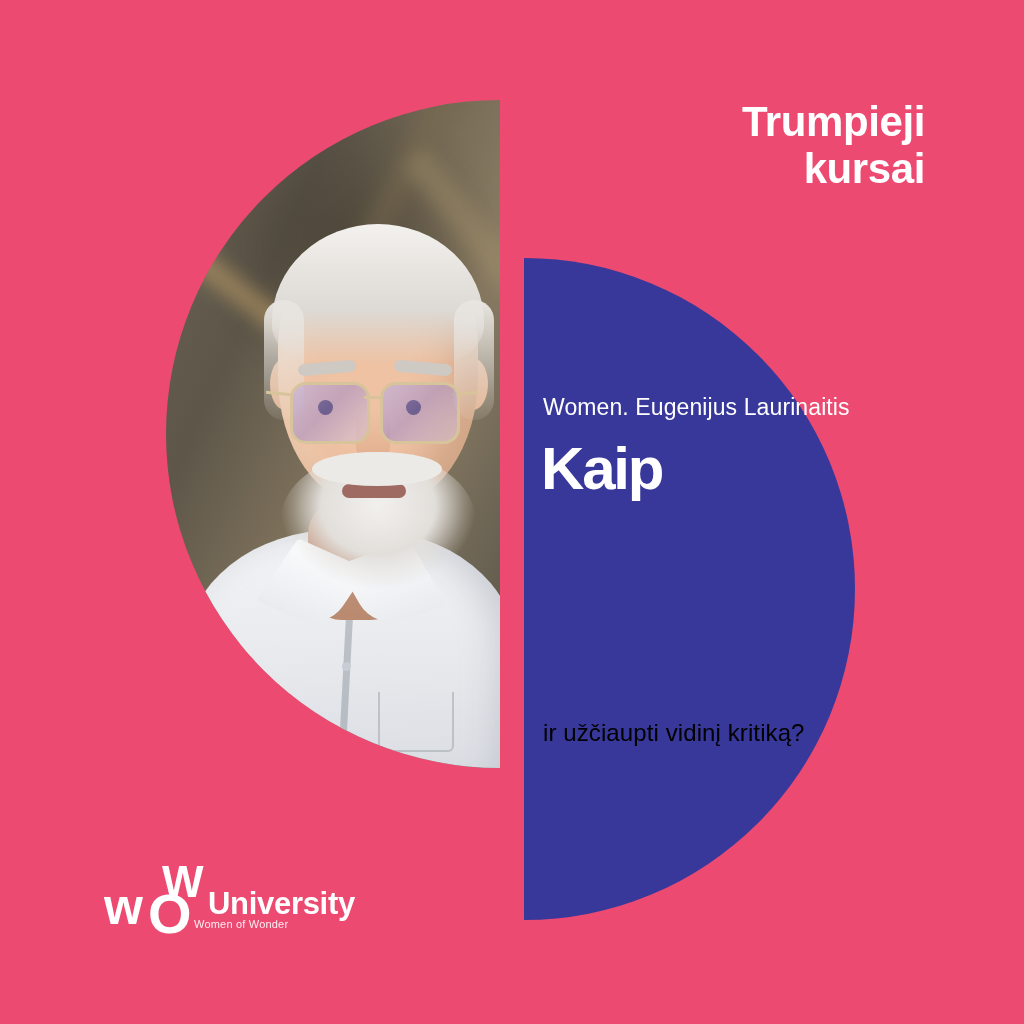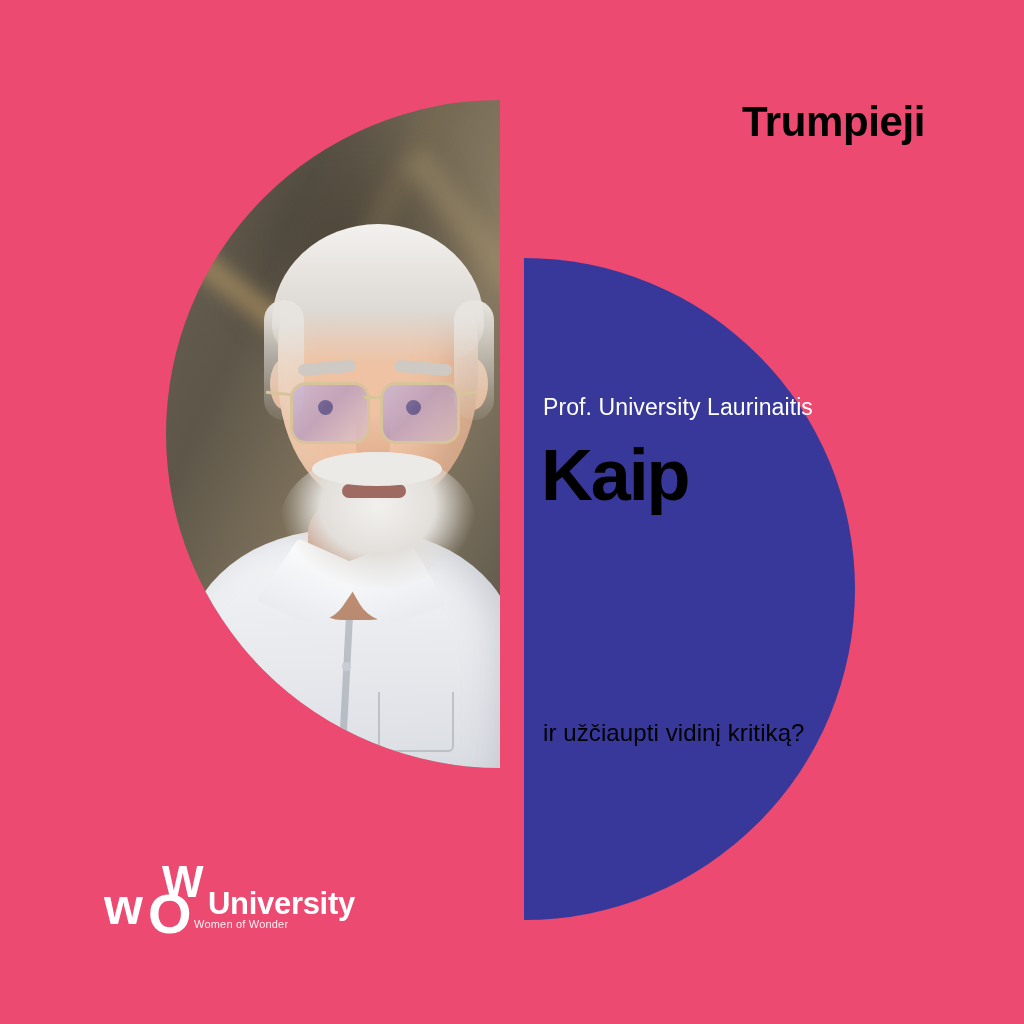--- a/index.html
+++ b/index.html
@@ -238,43 +238,43 @@
     border-radius: 8px;
   }
 
   
   .eyebrow-heading {
     position: absolute;
     right: 99px;
     top: 98px;
     width: 420px;
     text-align: right;
-    color: #000000;
+    color: #ffffff;
     font-weight: 700;
     font-size: 42px;
     line-height: 1.12;
     letter-spacing: -0.4px;
   }
   .speaker {
     position: absolute;
     left: 543px;
     top: 394px;
     color: #ffffff;
     font-size: 23px;
     font-weight: 400;
     letter-spacing: 0.1px;
   }
   .title {
     position: absolute;
     left: 541px;
     top: 440px;
     width: 470px;
-    color: #000000;
+    color: #ffffff;
     font-weight: 700;
-    font-size: 72px;
+    font-size: 60px;
     line-height: 0.98;
     letter-spacing: -2.2px;
   }
   .title .line { display: block; white-space: nowrap; }
   .subtitle {
     position: absolute;
     left: 543px;
     top: 719px;
     color: #000000;
     font-size: 24px;
@@ -360,23 +360,24 @@
       <div class="pupil l"></div>
       <div class="pupil r"></div>
       <div class="lens l"></div>
       <div class="lens r"></div>
       <div class="bridge"></div>
     </div>
   </div>
 
   <div class="eyebrow-heading">
     <span>Trumpieji</span><br>
+    <span>kursai</span>
   </div>
 
-  <div class="speaker">Prof. University Laurinaitis</div>
+  <div class="speaker">Women. Eugenijus Laurinaitis</div>
 
   <div class="title">
     <span class="line">Kaip</span>
   </div>
 
   <div class="subtitle">ir užčiaupti vidinį kritiką?</div>
 
   <div class="logo">
     <div class="logo-mark">
       <span class="logo-w1">w</span>

